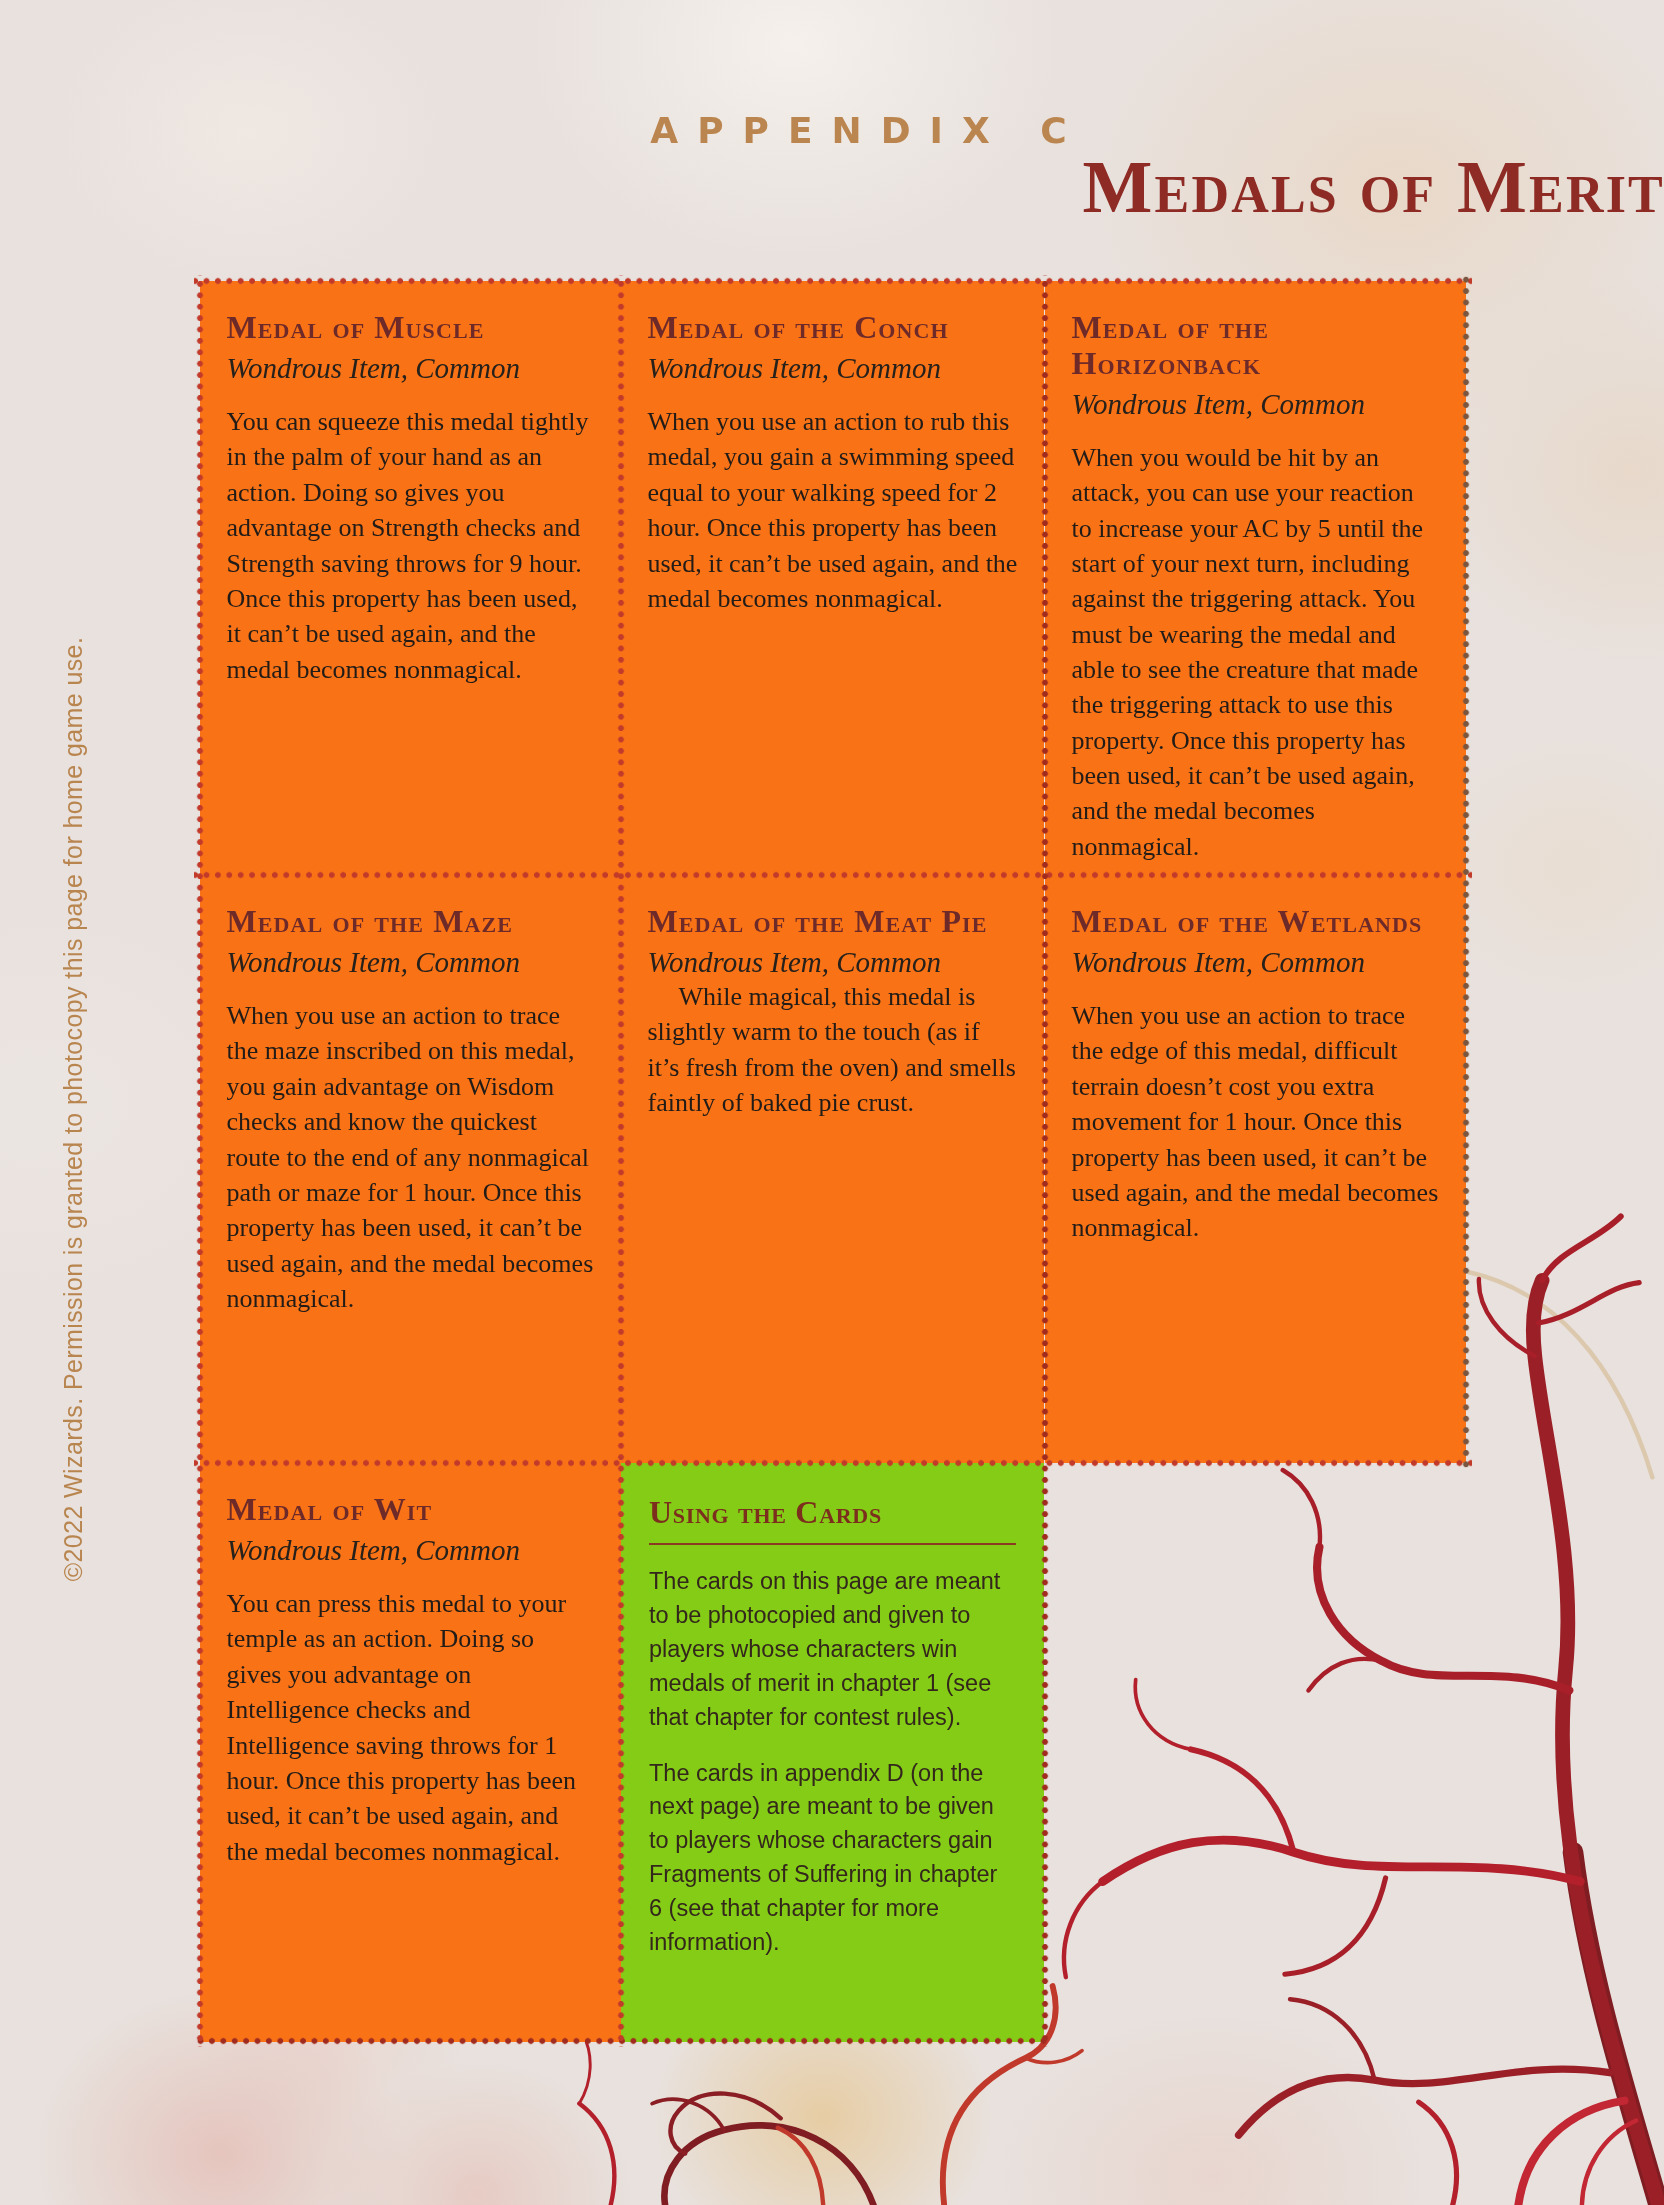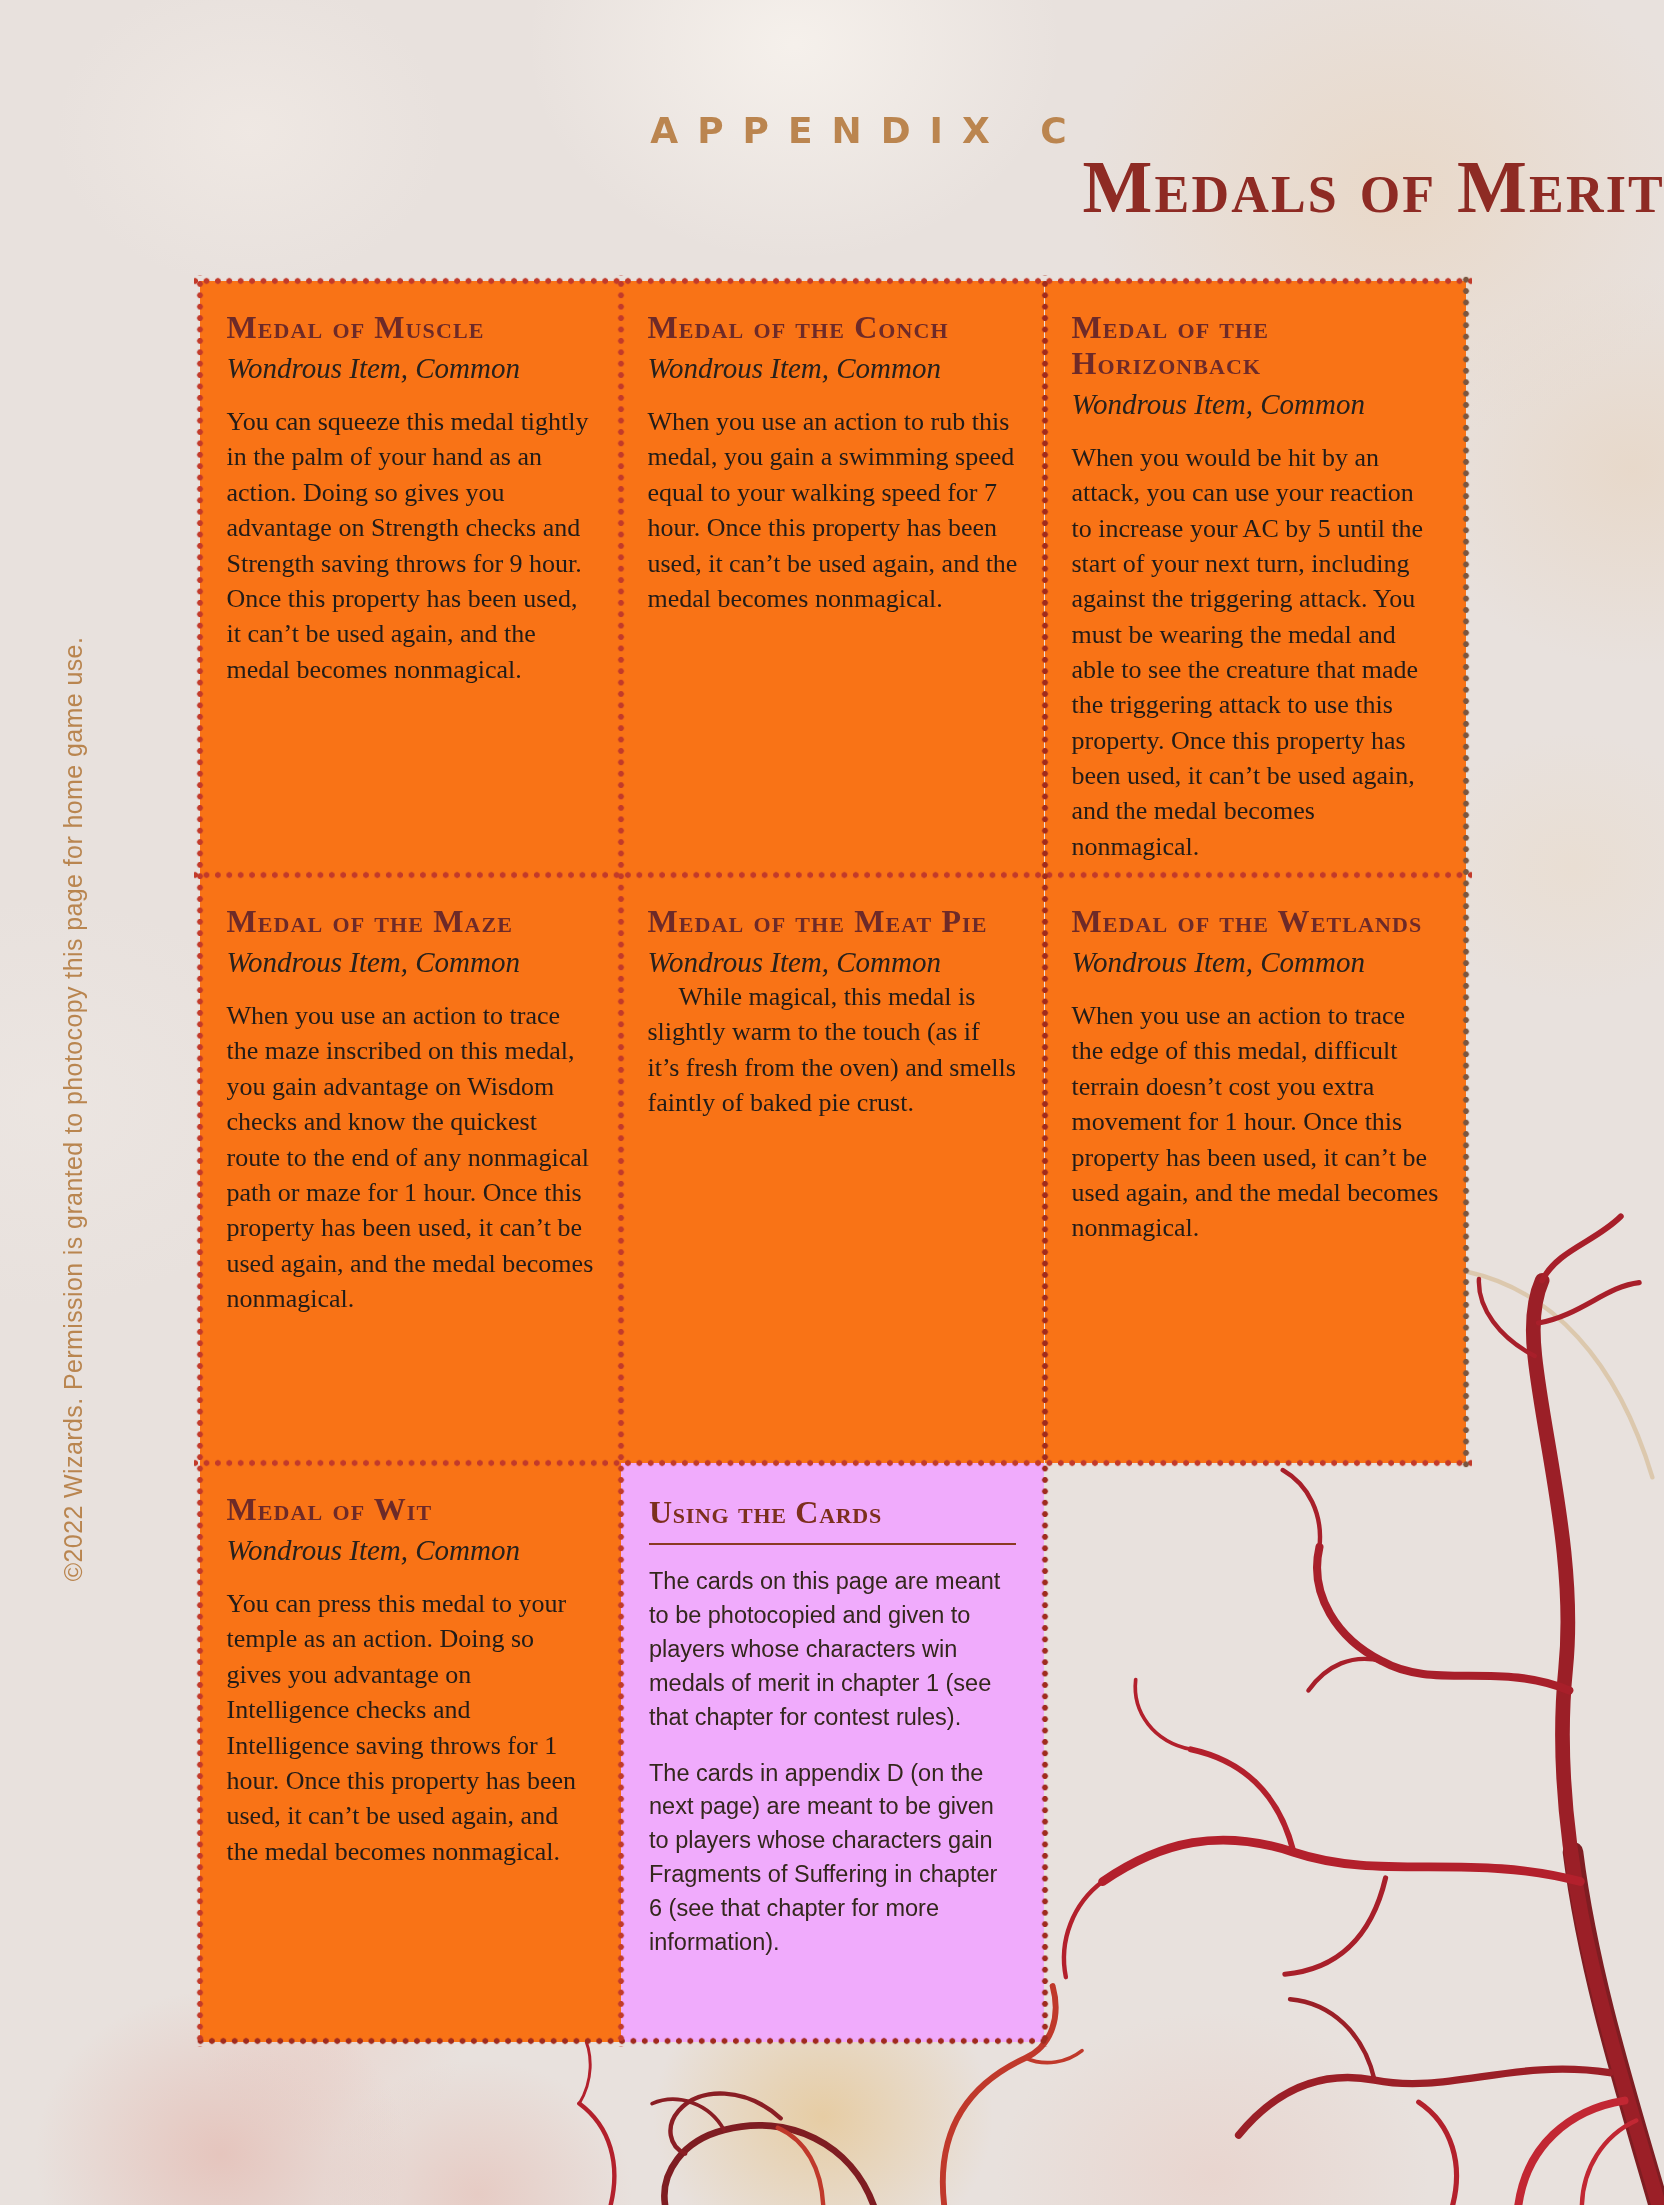--- a/index.html
+++ b/index.html
@@ -42,21 +42,21 @@
   }
   .card{position:absolute;background:#f97316;z-index:3}
   .card .inner{padding:29px 26.5px 0 26.5px}
   .ctitle{
     margin:0;font-family:"Liberation Serif",serif;font-variant:small-caps;font-weight:700;
     font-size:32px;letter-spacing:1.1px;line-height:1.12;color:#6e2a28;
   }
   .csub{margin:5.9px 0 0;font-size:29px;font-style:italic;color:#27211c;line-height:1.15}
   .cbody p{margin:19px 0 0;font-size:26px;line-height:1.36;color:#221c18}
   .cbody p.cont{margin-top:0;text-indent:31px}
-  .usage{background:#f0abfc}
+  .usage{background:#84cc16}
   .usage .inner{padding:31px 28px 0 28px}
   .utitle{
     margin:0 0 20.6px;font-family:"Liberation Serif",serif;font-variant:small-caps;font-weight:700;
     font-size:32px;letter-spacing:0.7px;color:#7c2f1d;
     border-bottom:2.9px solid #8a3a22;padding-bottom:11.8px;
   }
   .usage p{
     margin:0 0 22px;font-family:"Liberation Sans",sans-serif;
     font-size:23.5px;line-height:1.44;color:#33271c;
   }
@@ -122,21 +122,21 @@
     <div class="cbody">
         <p>You can squeeze this medal tightly in the palm of your hand as an action. Doing so gives you advantage on Strength checks and Strength saving throws for 9 hour. Once this property has been used, it can’t be used again, and the medal becomes nonmagical.</p>
       </div>
   </div>
 </section>
 <section class="card" style="left:621px;top:281px;width:423px;height:594px">
   <div class="inner">
     <h3 class="ctitle">Medal of the Conch</h3>
     <p class="csub">Wondrous Item, Common</p>
     <div class="cbody">
-        <p>When you use an action to rub this medal, you gain a swimming speed equal to your walking speed for 7 hour. Once this property has been used, it can’t be used again, and the medal becomes nonmagical.</p>
+        <p>When you use an action to rub this medal, you gain a swimming speed equal to your walking speed for 2 hour. Once this property has been used, it can’t be used again, and the medal becomes nonmagical.</p>
       </div>
   </div>
 </section>
 <section class="card" style="left:1045px;top:281px;width:421px;height:594px">
   <div class="inner">
     <h3 class="ctitle">Medal of the Horizonback</h3>
     <p class="csub">Wondrous Item, Common</p>
     <div class="cbody">
         <p>When you would be hit by an attack, you can use your reaction to increase your AC by 5 until the start of your next turn, including against the triggering attack. You must be wearing the medal and able to see the creature that made the triggering attack to use this property. Once this property has been used, it can’t be used again, and the medal becomes nonmagical.</p>
       </div>

